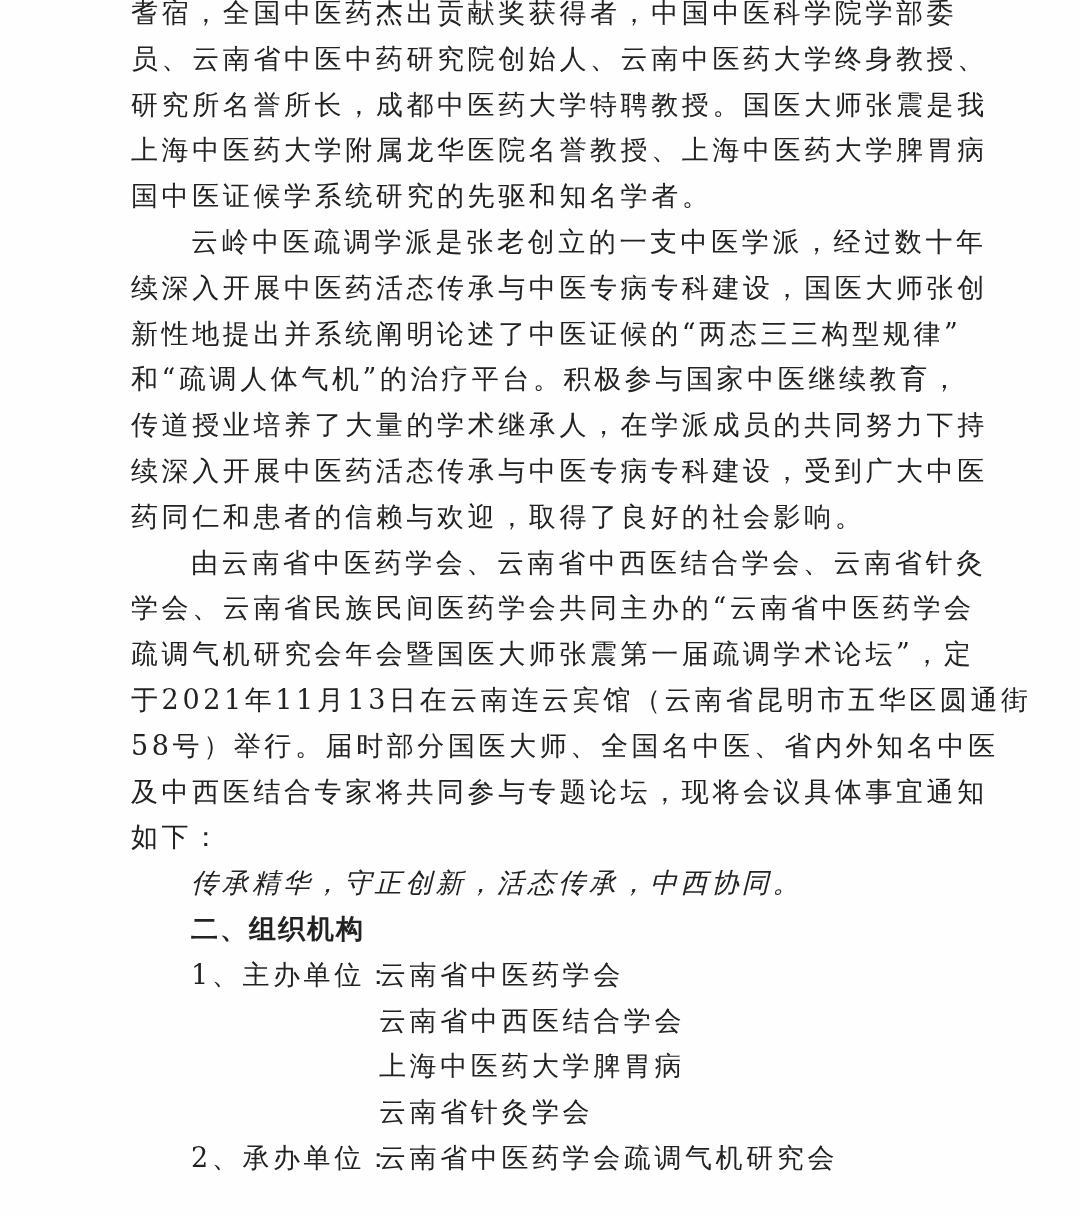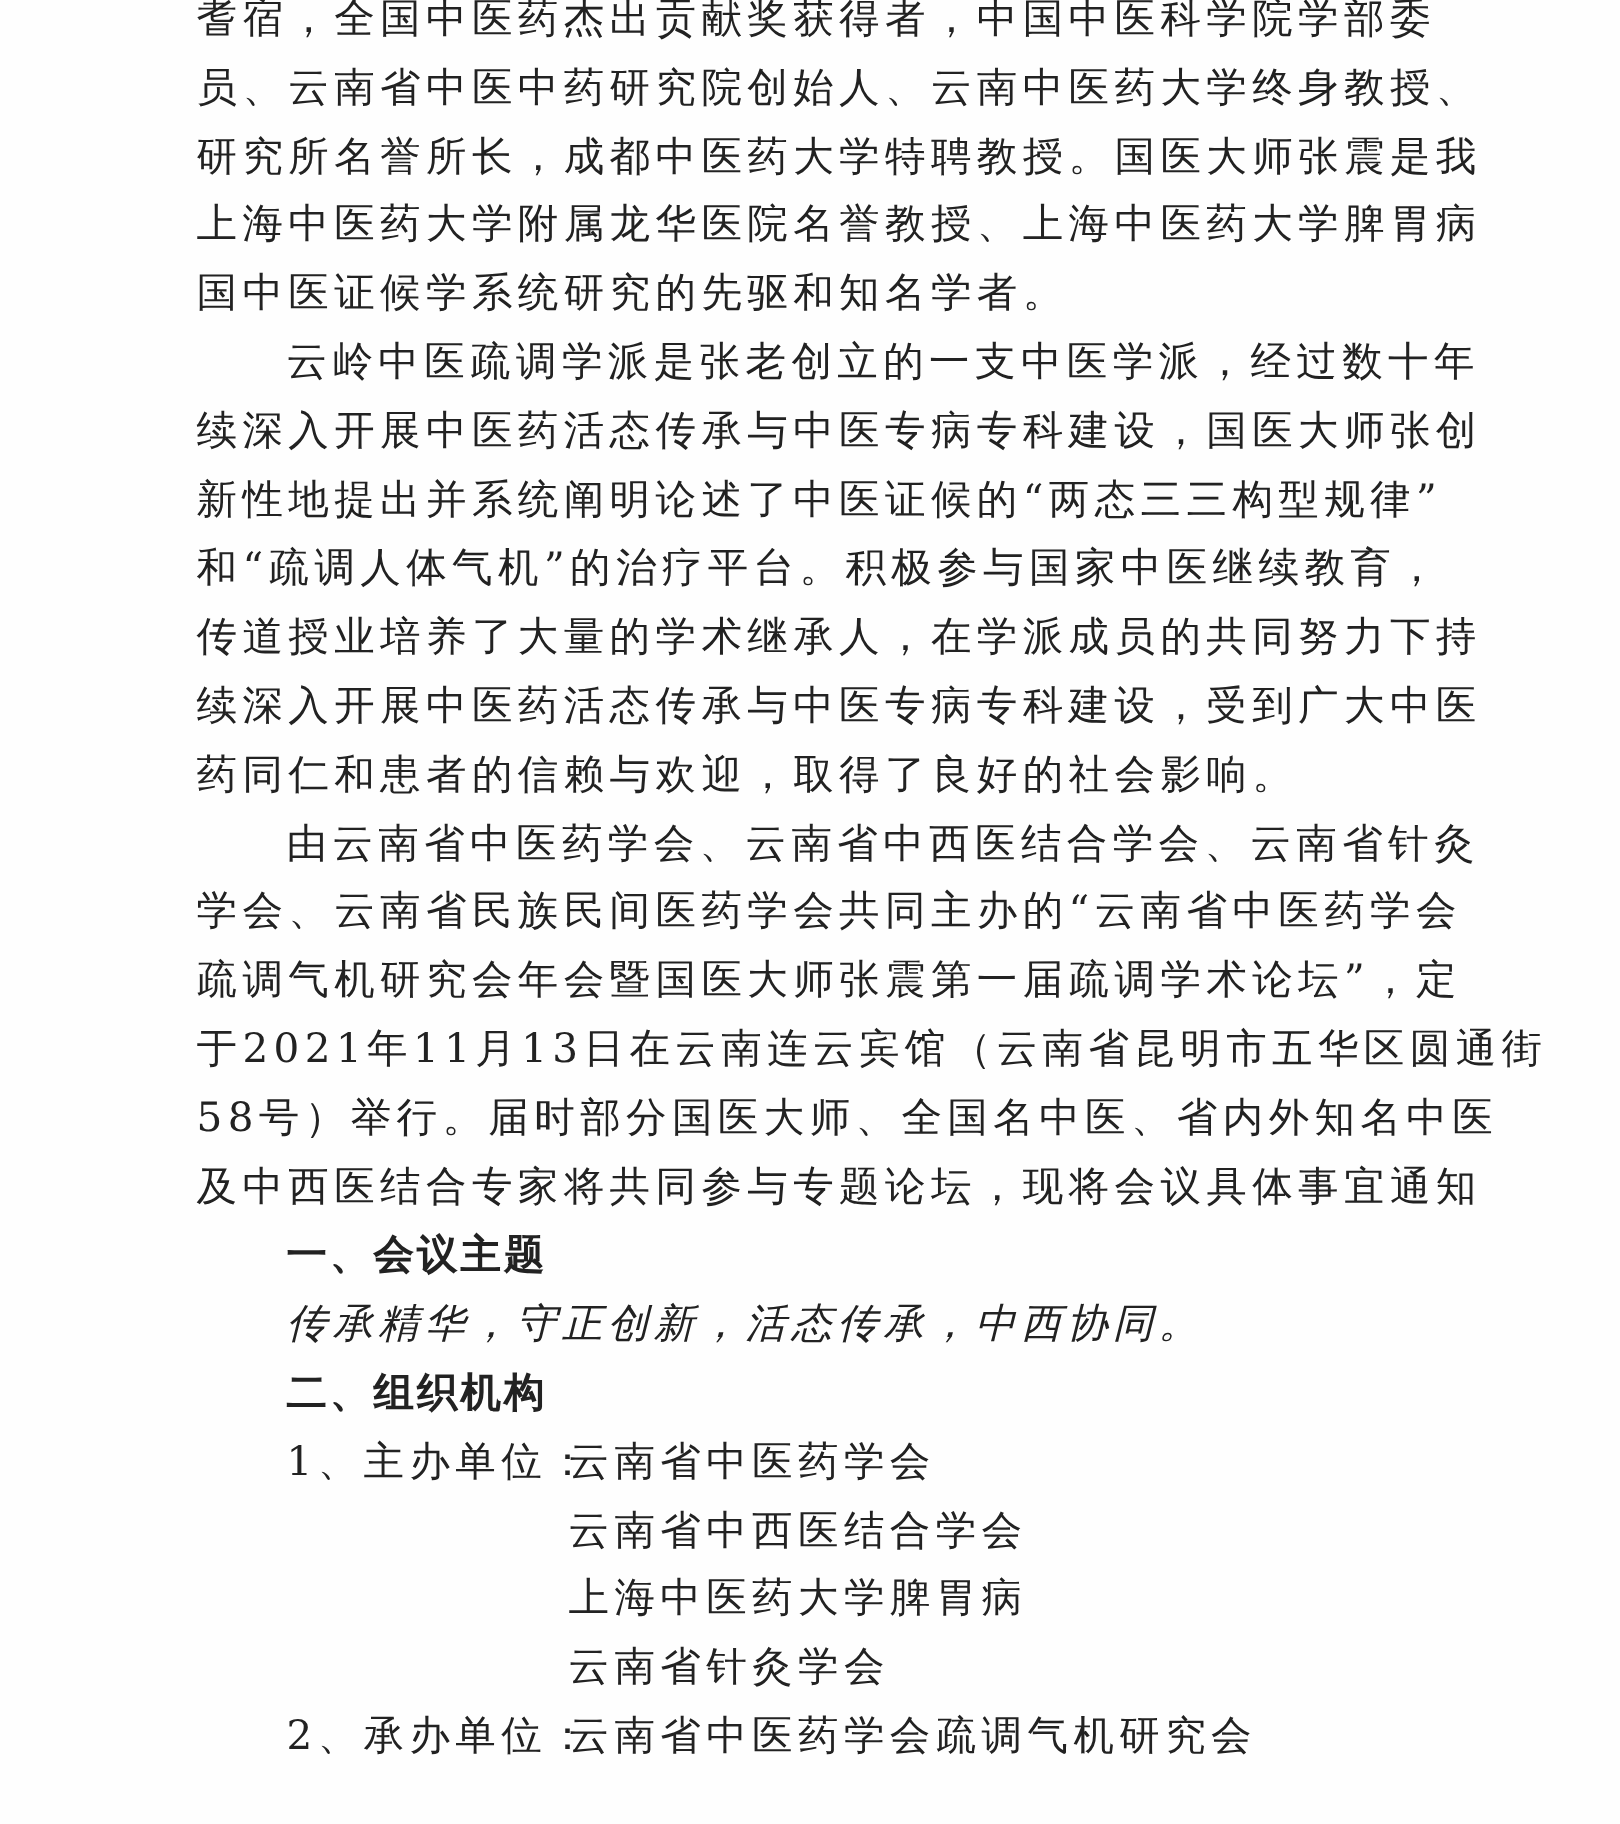--- a/index.html
+++ b/index.html
@@ -35,22 +35,22 @@
     <div class="line">续深入开展中医药活态传承与中医专病专科建设，受到广大中医</div>
     <div class="line">药同仁和患者的信赖与欢迎，取得了良好的社会影响。</div>
   </div>
   <div>
     <div class="line indent">由云南省中医药学会、云南省中西医结合学会、云南省针灸</div>
     <div class="line">学会、云南省民族民间医药学会共同主办的“云南省中医药学会</div>
     <div class="line">疏调气机研究会年会暨国医大师张震第一届疏调学术论坛”，定</div>
     <div class="line">于2021年11月13日在云南连云宾馆（云南省昆明市五华区圆通街</div>
     <div class="line">58号）举行。届时部分国医大师、全国名中医、省内外知名中医</div>
     <div class="line">及中西医结合专家将共同参与专题论坛，现将会议具体事宜通知</div>
+    <div class="line">如下：</div>
   </div>
-  <div class="line h">一、会议主题</div>
   <div class="line t">传承精华，守正创新，活态传承，中西协同。</div>
   <div class="line h">二、组织机构</div>
   <div class="line org">
     <span class="lbl">1、主办单位：</span>
     <span class="val">云南省中医药学会</span>
   </div>
   <div class="line org cont">
     <span class="lbl">1、主办单位：</span>
     <span class="val">云南省中西医结合学会</span>
   </div>

